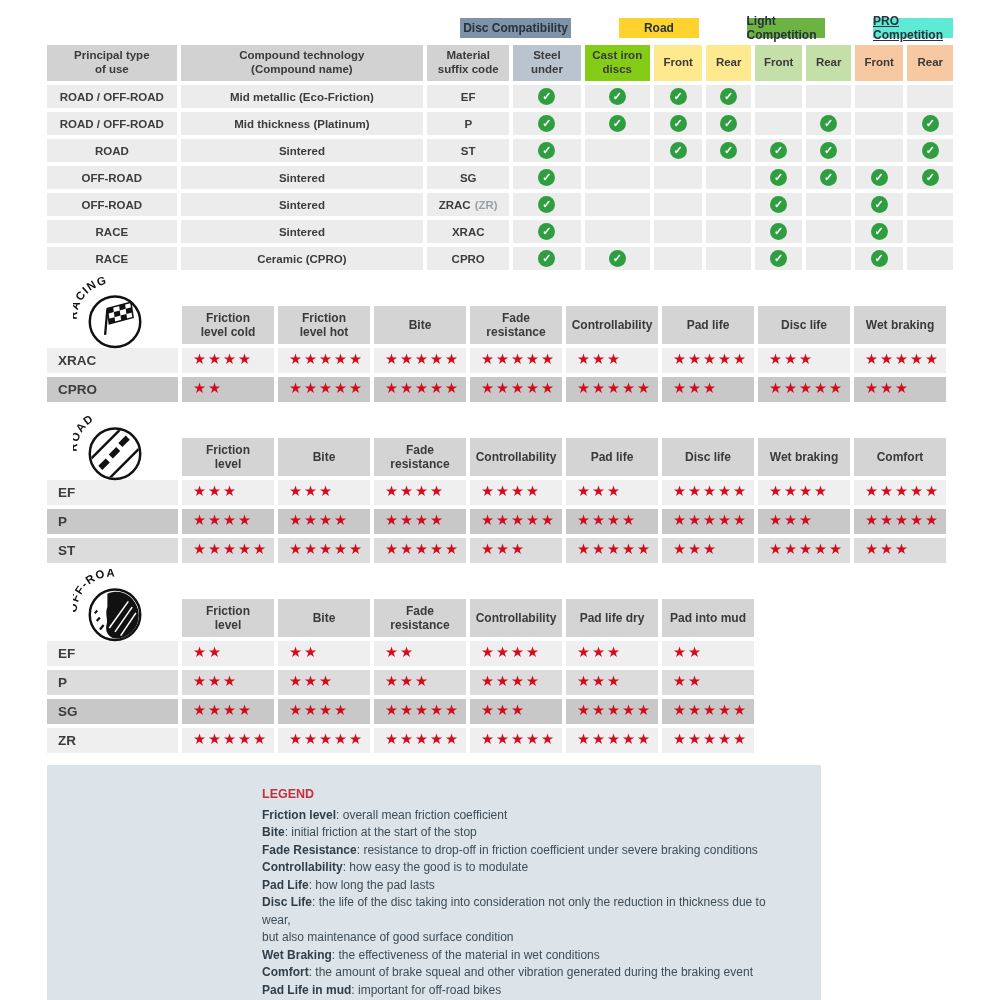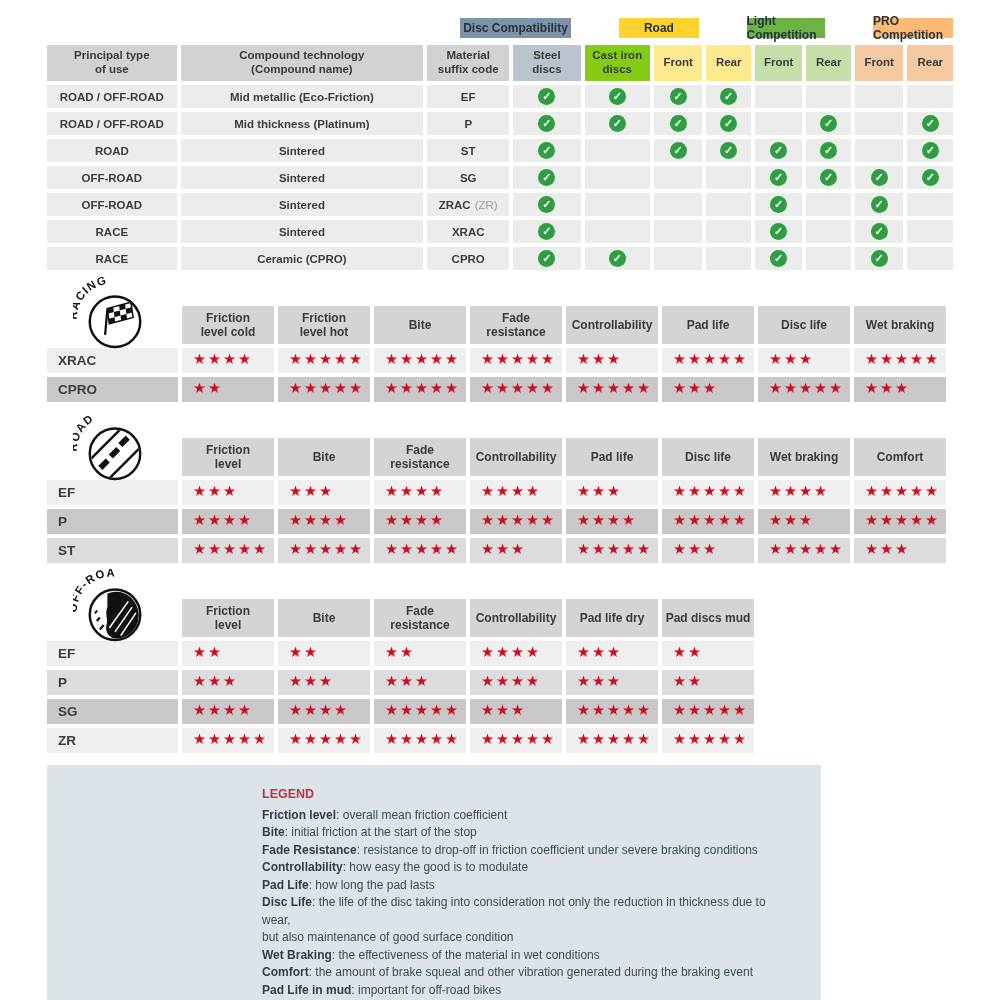--- a/index.html
+++ b/index.html
@@ -15,21 +15,21 @@
   .gh { height:20px; display:flex; align-items:center; justify-content:center;
         font-weight:bold; font-size:12px; color:#26323c; margin-bottom:3px;margin-left:44px; }
   .hd { background:#d2d2d2; min-height:36px; display:flex; align-items:center; justify-content:center;
         text-align:center; font-weight:bold; font-size:11.5px; line-height:1.2; color:#3a3a3a;
         white-space:pre-line; }
   .dc { background:#ececec; height:23px; display:flex; align-items:center; justify-content:center;
         font-weight:600; font-size:11.5px; color:#3c3c3c; }
   .c0{width:131px}.c1{width:245px}.c2{width:83px}.c3{width:68px}.c4{width:66px}
   .c5{width:49px}.c6{width:45px}.c7{width:48px}.c8{width:45px}.c9{width:49px}.c10{width:46px}
   .g0{width:138px}.g1{width:98px}.g2{width:97px}.g3{width:99px}
-  .code-note { color:#9aa0a6; font-weight:400; margin-left:4px; }
+  .code-note { color:#9aa0a6; font-weight:700; margin-left:4px; }
   .check { width:17px; height:17px; border-radius:50%; background:#2f9e41; color:#fff;
            font-size:11px; font-weight:bold; display:flex; align-items:center; justify-content:center; }
 
   
   .section { position:relative; margin-top:8px; }
   .sec-icon { position:absolute; left:26px; top:-2px; width:84px; height:84px; }
   .rt { padding-top:28px; }
   .rt-label { width:131px; }
   .rt-col { width:92px; }
   .rt-hd { background:#d4d4d4; height:38px; display:flex; align-items:center; justify-content:center;
@@ -55,31 +55,31 @@
 </head>
 <body>
 
 <div class="page">
   <div id="compat">
       <div class="frow">
         <div class="gh-spacer"></div>
         <div class="gh g0" style="background: rgb(126, 147, 168);">Disc Compatibility</div>
         <div class="gh g1" style="background: rgb(255, 210, 45);">Road</div>
         <div class="gh g2" style="background: rgb(109, 179, 68);">Light Competition</div>
-        <div class="gh g3" style="background: #fdba74;">PRO Competition</div>
+        <div class="gh g3" style="background: #5eead4; text-decoration: underline;">PRO Competition</div>
       </div>
       <div class="frow">
         <div class="hd c0">Principal type
 of use</div>
         <div class="hd c1">Compound technology
 (Compound name)</div>
         <div class="hd c2">Material
 suffix code</div>
         <div class="hd c3" style="background: rgb(185, 196, 207);">Steel
-discs</div>
+under</div>
         <div class="hd c4" style="background: #84cc16;">Cast iron
 discs</div>
         <div class="hd c5" style="background: rgb(255, 233, 143);">Front</div>
         <div class="hd c6" style="background: rgb(255, 233, 143);">Rear</div>
         <div class="hd c7" style="background: rgb(197, 223, 169);">Front</div>
         <div class="hd c8" style="background: rgb(197, 223, 169);">Rear</div>
         <div class="hd c9" style="background: rgb(247, 201, 163);">Front</div>
         <div class="hd c10" style="background: rgb(247, 201, 163);">Rear</div>
       </div>
       <div class="frow">
@@ -491,21 +491,21 @@
         <div class="rt">
           <div class="frow">
             <div class="rt-hd rt-label rt-blank"></div>
             <div class="rt-hd rt-col">Friction
 level</div>
             <div class="rt-hd rt-col">Bite</div>
             <div class="rt-hd rt-col">Fade
 resistance</div>
             <div class="rt-hd rt-col">Controllability</div>
             <div class="rt-hd rt-col">Pad life dry</div>
-            <div class="rt-hd rt-col">Pad discs mud</div>
+            <div class="rt-hd rt-col">Pad into mud</div>
           </div>
           <div class="frow">
             <div class="rt-cell rt-label sh-light">
               <span class="rt-name">EF</span>
             </div>
             <div class="rt-cell rt-col sh-light">
               <span class="stars">★★</span>
             </div>
             <div class="rt-cell rt-col sh-light">
               <span class="stars">★★</span>

